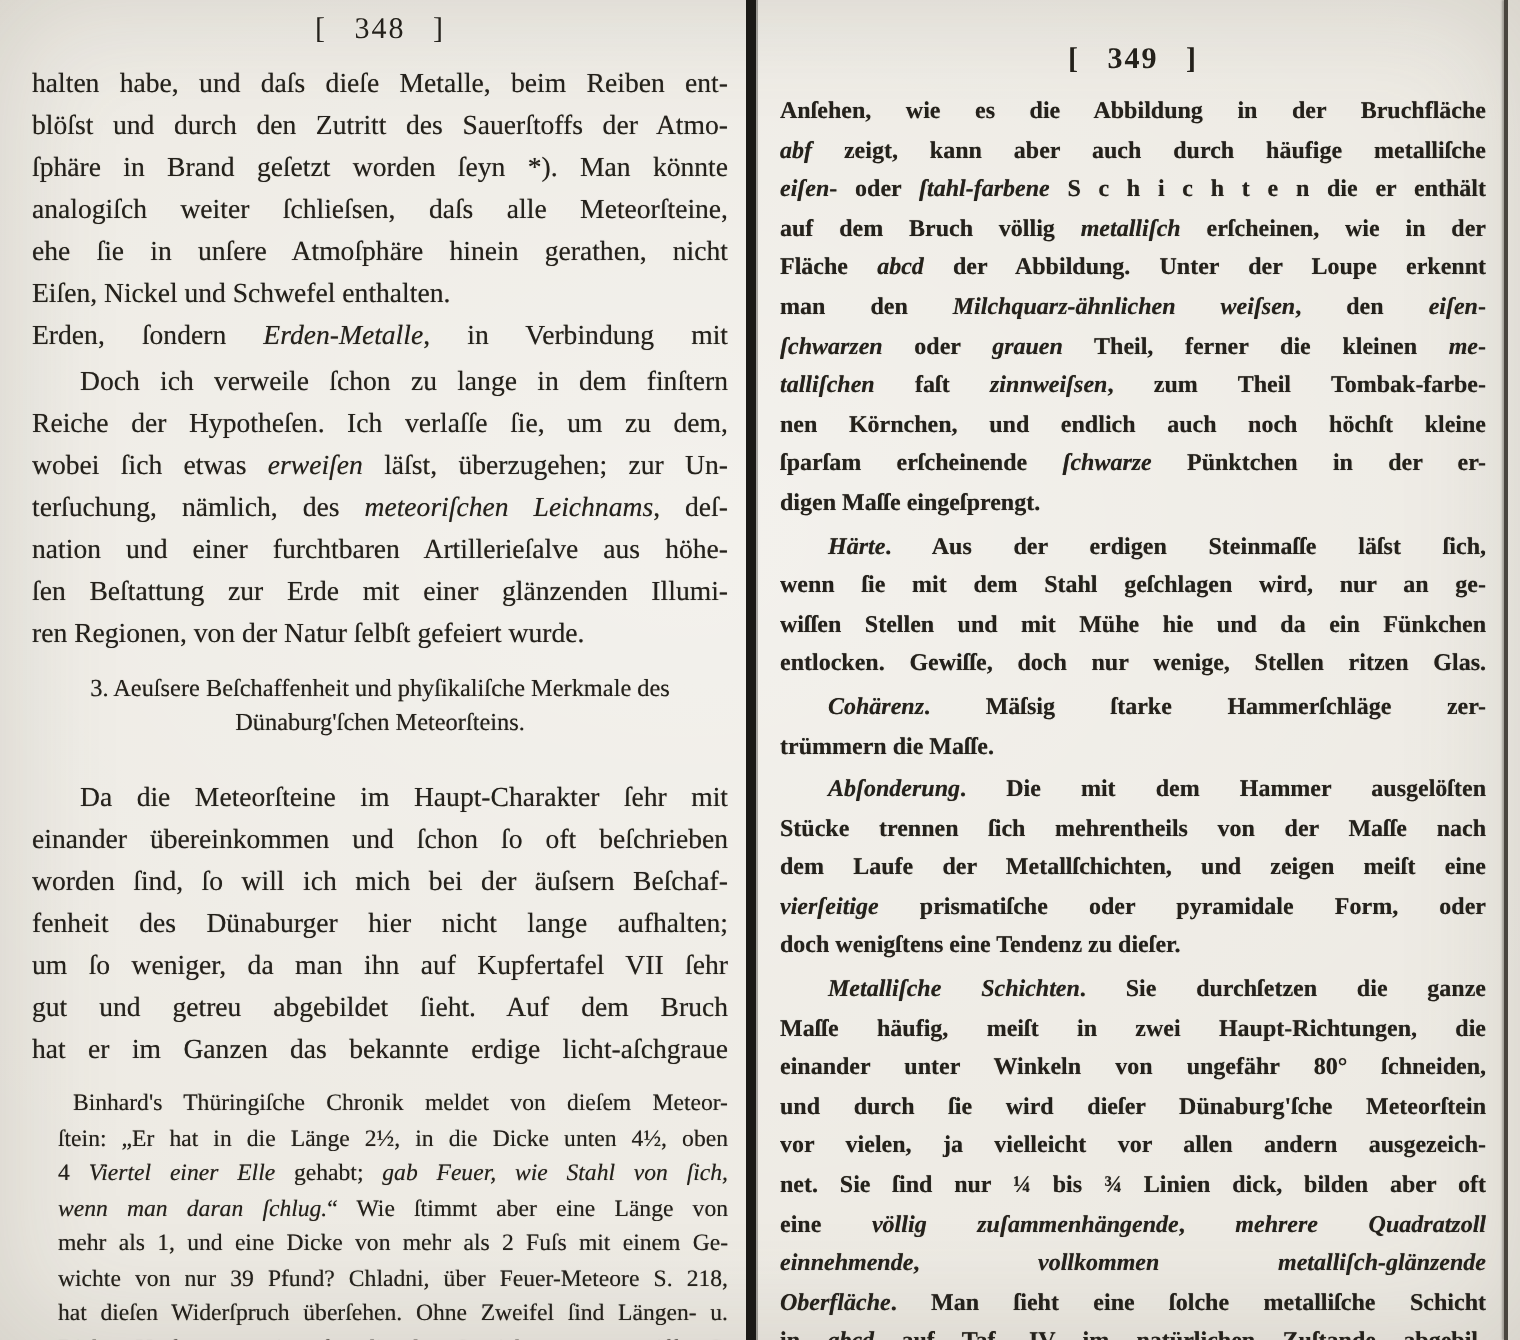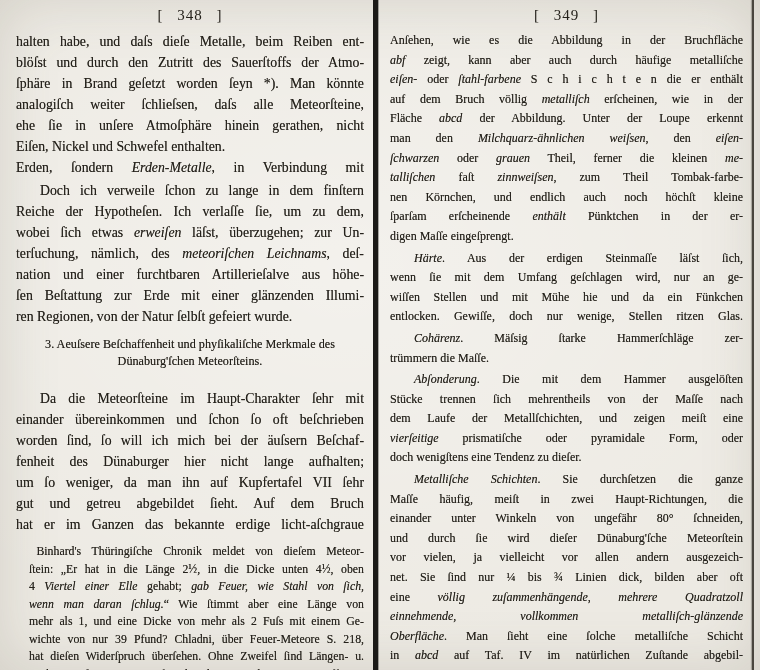--- a/index.html
+++ b/index.html
@@ -7,21 +7,21 @@
     position:relative;width:760px;height:670px;overflow:hidden;
     background:
       radial-gradient(ellipse 120% 100% at 45% 40%, rgba(255,255,255,.35), rgba(0,0,0,0) 60%),
       var(--paper,#edeae3);
     box-shadow: inset 0 0 60px rgba(95,88,74,.18);
     font-family:"Liberation Serif","DejaVu Serif",serif;
     color:var(--ink,#24211b);
   }
   .page{position:absolute;top:0;height:670px;box-sizing:border-box;}
   .page-left{left:0;width:374px;padding:5px 10px 0 16px;}
-  .page-right{left:382px;width:371px;padding:5px 10px 0 8px;}
+  .page-right{left:382px;width:371px;padding:20px 10px 0 8px;font-weight:bold;}
   .pagenum{
     text-align:center;font-size:15px;line-height:20px;margin-bottom:6px;
     word-spacing:9px;letter-spacing:1px;
   }
   .line{
     text-align:justify;text-align-last:justify;white-space:nowrap;overflow:hidden;
     text-shadow:0 0 .4px rgba(40,36,28,.6);
   }
   .page-left  .para .line{font-size:13.8px;line-height:21px;}
   .page-right .para .line{font-size:12px;line-height:19.6px;}
@@ -100,26 +100,26 @@
         <div class="block para">
           <div class="line"><span>Anſehen, wie es die Abbildung in der Bruchfläche</span></div>
           <div class="line"><i>abf</i><span> zeigt, kann aber auch durch häufige metalliſche</span></div>
           <div class="line"><i>eiſen</i><span>- oder </span><i>ſtahl-farbene</i><span> S c h i c h t e n die er enthält</span></div>
           <div class="line"><span>auf dem Bruch völlig </span><i>metalliſch</i><span> erſcheinen, wie in der</span></div>
           <div class="line"><span>Fläche </span><i>abcd</i><span> der Abbildung. Unter der Loupe erkennt</span></div>
           <div class="line"><span>man den </span><i>Milchquarz-ähnlichen weiſsen</i><span>, den </span><i>eiſen</i><span>-</span></div>
           <div class="line"><i>ſchwarzen</i><span> oder </span><i>grauen</i><span> Theil, ferner die kleinen </span><i>me</i><span>-</span></div>
           <div class="line"><i>talliſchen</i><span> faſt </span><i>zinnweiſsen</i><span>, zum Theil Tombak-farbe-</span></div>
           <div class="line"><span>nen Körnchen, und endlich auch noch höchſt kleine</span></div>
-          <div class="line"><span>ſparſam erſcheinende </span><i>enthält</i><span> Pünktchen in der er-</span></div>
+          <div class="line"><span>ſparſam erſcheinende </span><i>ſchwarze</i><span> Pünktchen in der er-</span></div>
           <div class="line endline"><span>digen Maſſe eingeſprengt.</span></div>
         </div>
         <div class="block para">
           <div class="line first"><i>Härte</i><span>.  Aus der erdigen Steinmaſſe läſst ſich,</span></div>
-          <div class="line"><span>wenn ſie mit dem Umfang geſchlagen wird, nur an ge-</span></div>
+          <div class="line"><span>wenn ſie mit dem Stahl geſchlagen wird, nur an ge-</span></div>
           <div class="line"><span>wiſſen Stellen und mit Mühe hie und da ein Fünkchen</span></div>
           <div class="line"><span>entlocken. Gewiſſe, doch nur wenige, Stellen ritzen Glas.</span></div>
         </div>
         <div class="block para">
           <div class="line first"><i>Cohärenz</i><span>.  Mäſsig ſtarke Hammerſchläge zer-</span></div>
           <div class="line endline"><span>trümmern die Maſſe.</span></div>
         </div>
         <div class="block para">
           <div class="line first"><i>Abſonderung</i><span>.  Die mit dem Hammer ausgelöſten</span></div>
           <div class="line"><span>Stücke trennen ſich mehrentheils von der Maſſe nach</span></div>

